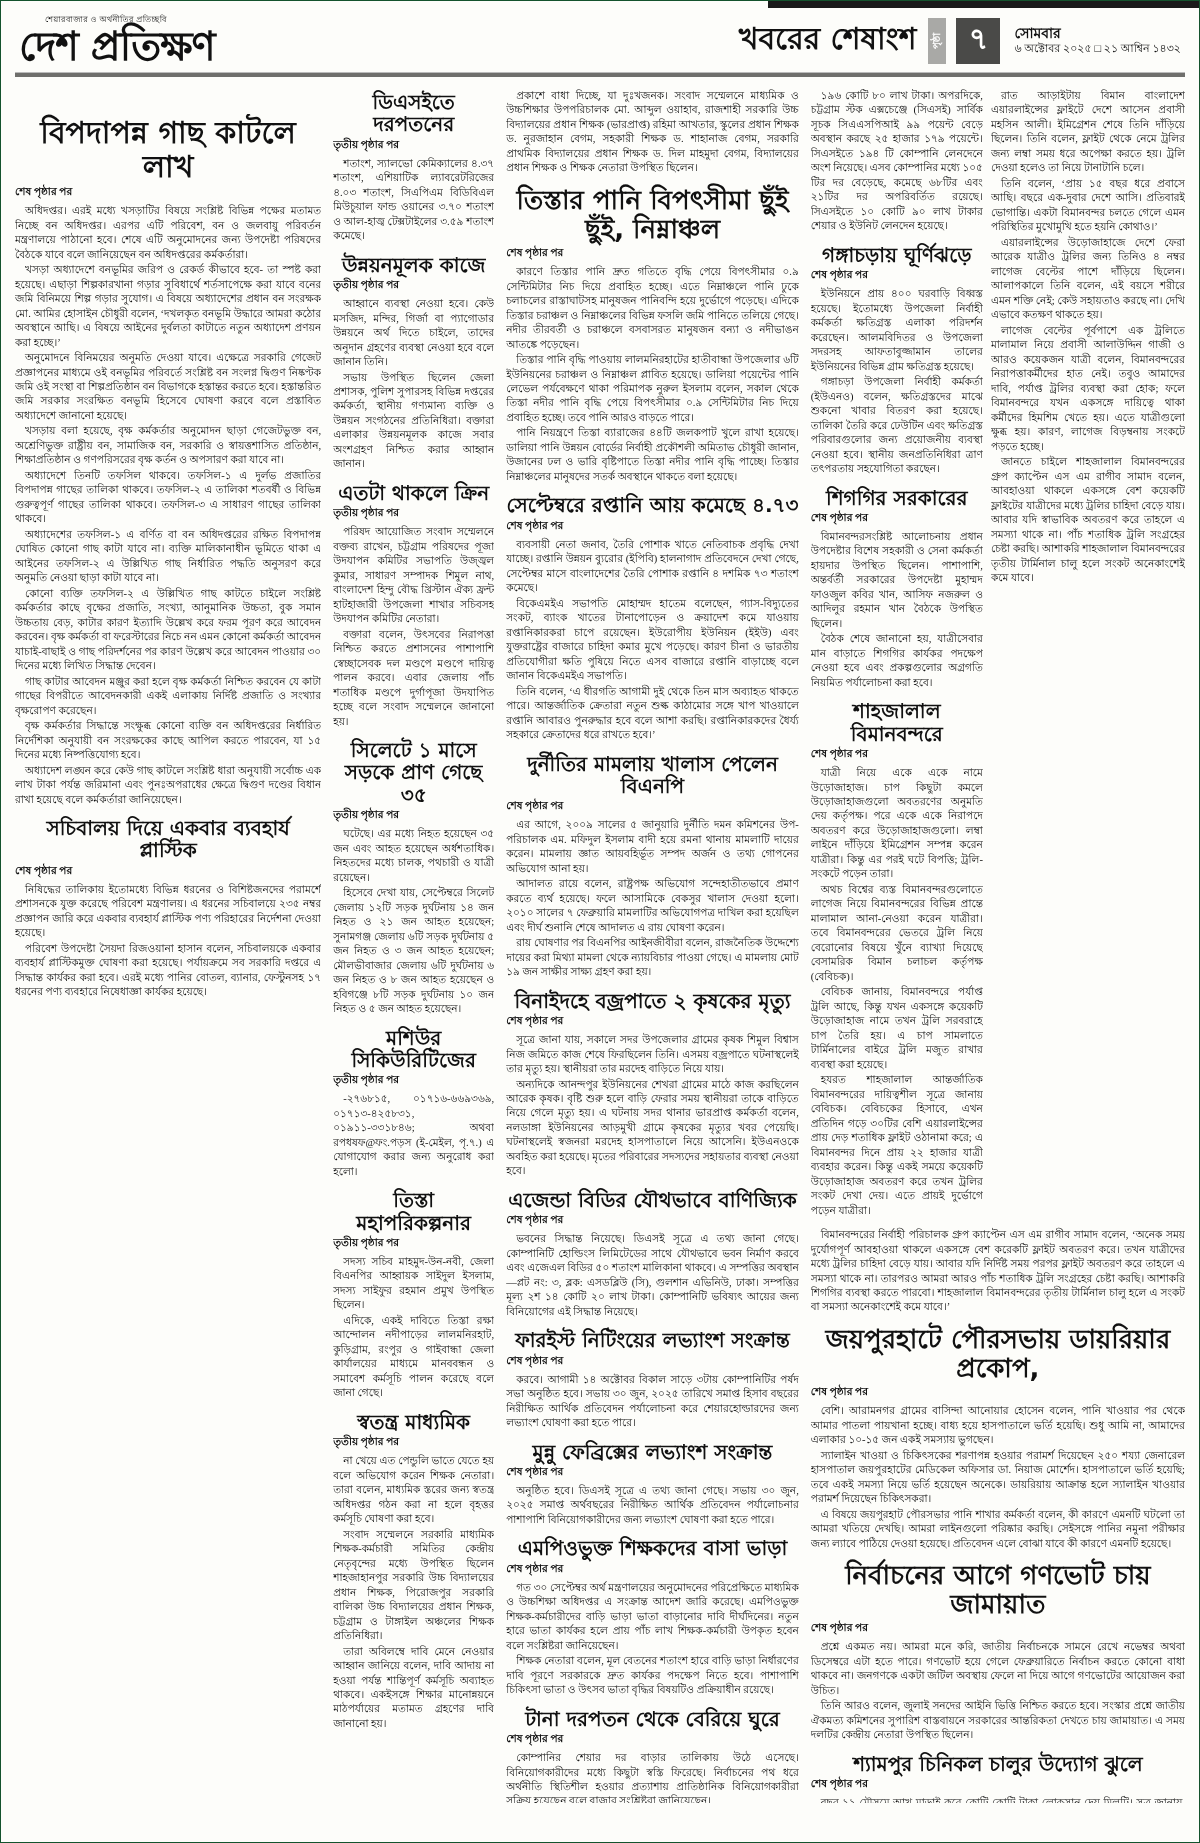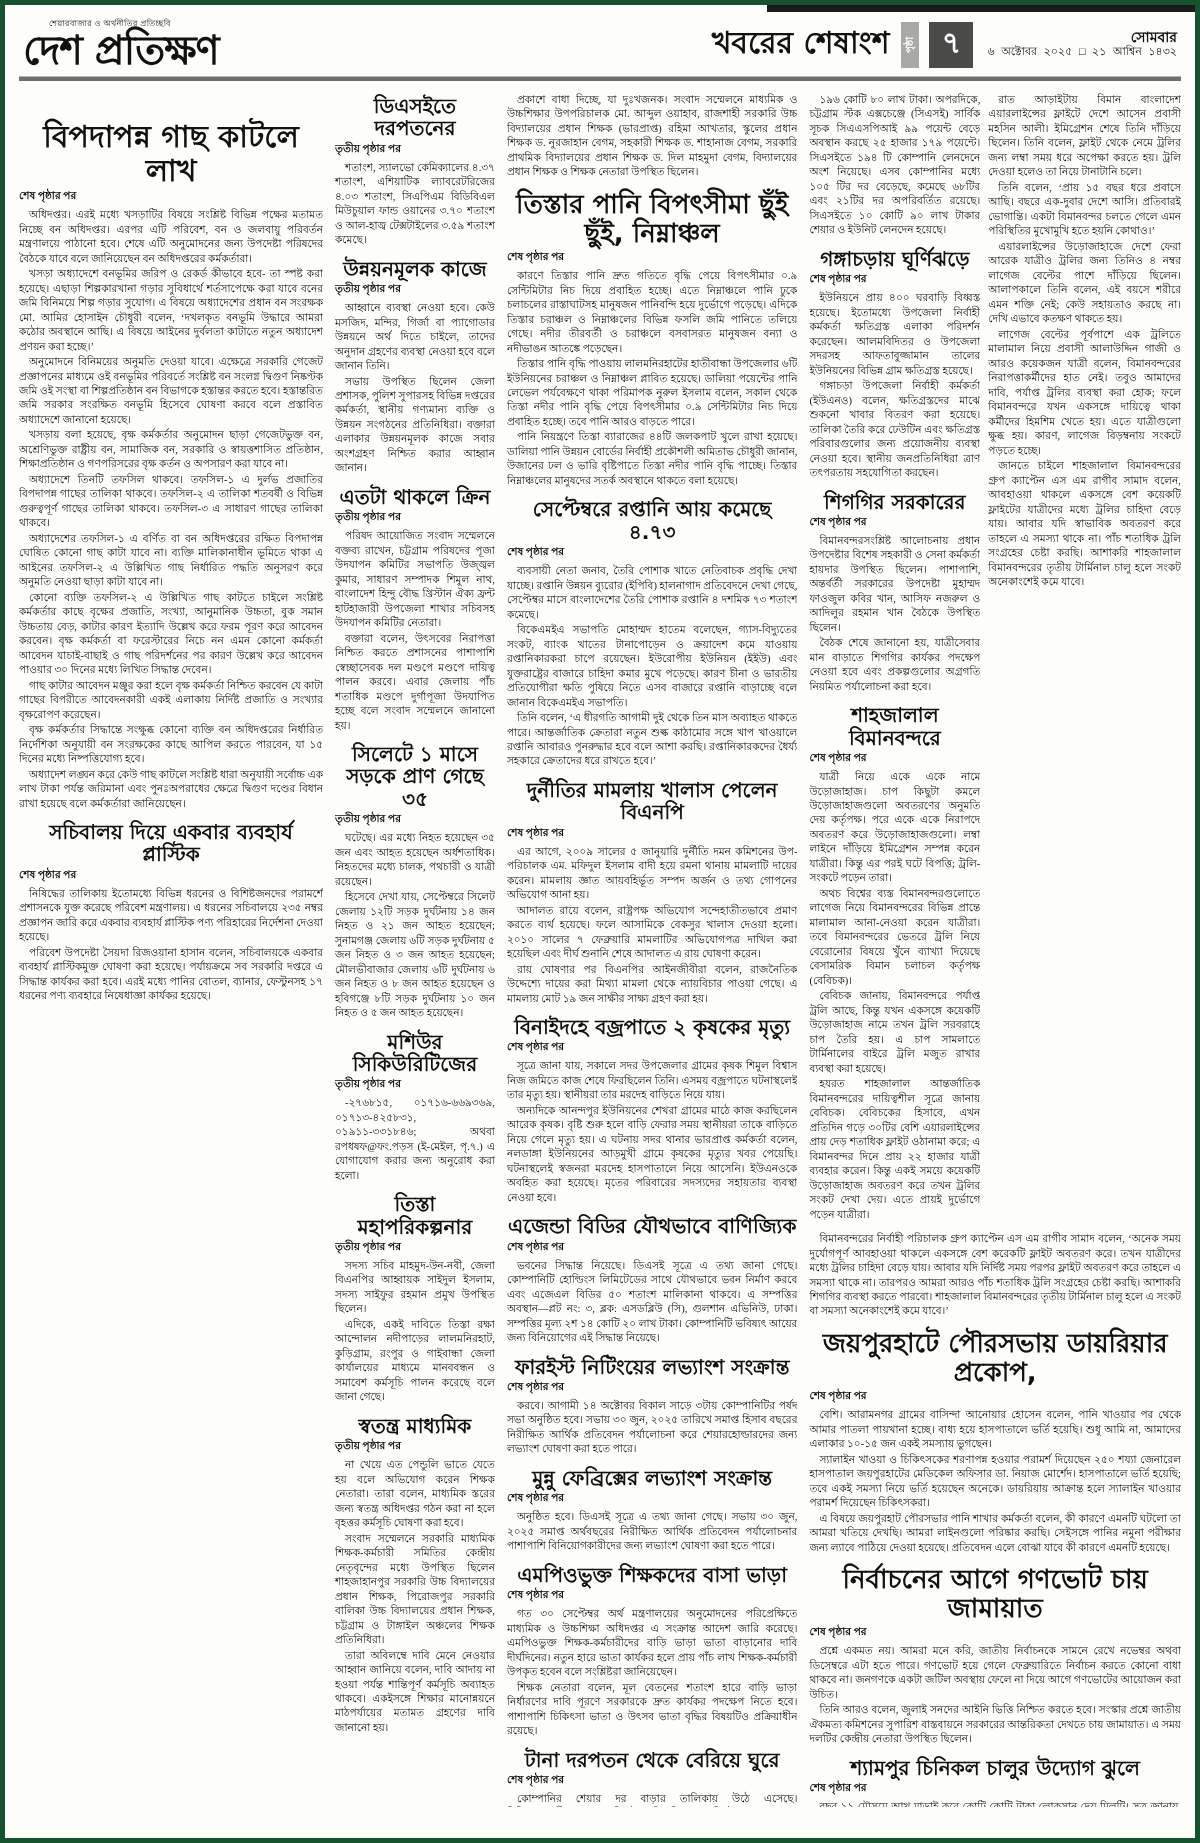--- a/index.html
+++ b/index.html
@@ -5,21 +5,21 @@
   html,body{margin:0;padding:0;background:#e8e8e4;}
   #page{
     position:relative;
     width:1200px;height:1843px;
     margin:0 auto;
     background:#fdfdfa;
     color:#111;
     font-family:"Liberation Serif","DejaVu Serif",serif;
     overflow:hidden;
     box-sizing:border-box;
-    border:5px solid #14532d;
+    border:1px solid #14532d;
   }
   .scan-strip{position:absolute;top:0;right:0;width:36%;height:7px;background:#1a1a1a;}
 
   
   #header{
     display:flex;justify-content:space-between;align-items:flex-end;
     padding:14px 18px 6px 18px;
   }
   .masthead{line-height:1;}
   .tagline{font-size:8px;letter-spacing:.5px;margin-left:26px;margin-bottom:2px;color:#111;}
@@ -31,22 +31,22 @@
     display:flex;align-items:center;justify-content:center;
     writing-mode:vertical-rl;transform:rotate(180deg);
     font-size:10px;font-weight:bold;
   }
   .page-number-box{
     background:#4a4a48;color:#fff;width:44px;height:46px;
     display:flex;align-items:center;justify-content:center;
     font-size:30px;font-weight:bold;font-family:"DejaVu Sans","Liberation Sans",sans-serif;
   }
   .date-block{line-height:1.25;padding-left:4px;}
-  .day{font-size:14px;font-weight:bold;font-family:"DejaVu Sans","Liberation Sans",sans-serif;text-align:right;}
-  .date{font-size:11px;font-family:Liberation Mono, monospace;}
+  .day{font-size:14px;font-weight:bold;font-family:"DejaVu Sans","Liberation Sans",sans-serif;}
+  .date{font-size:11px;}
   #header-rule{height:4px;background:#6f6f6c;margin:0 14px 10px 14px;border-top:1px solid #bbb;}
 
   
   #content{
     display:flex;gap:12px;
     padding:2px 14px 0 14px;
     height:1716px;
     box-sizing:border-box;
   }
   .region{overflow:hidden;height:100%;}

